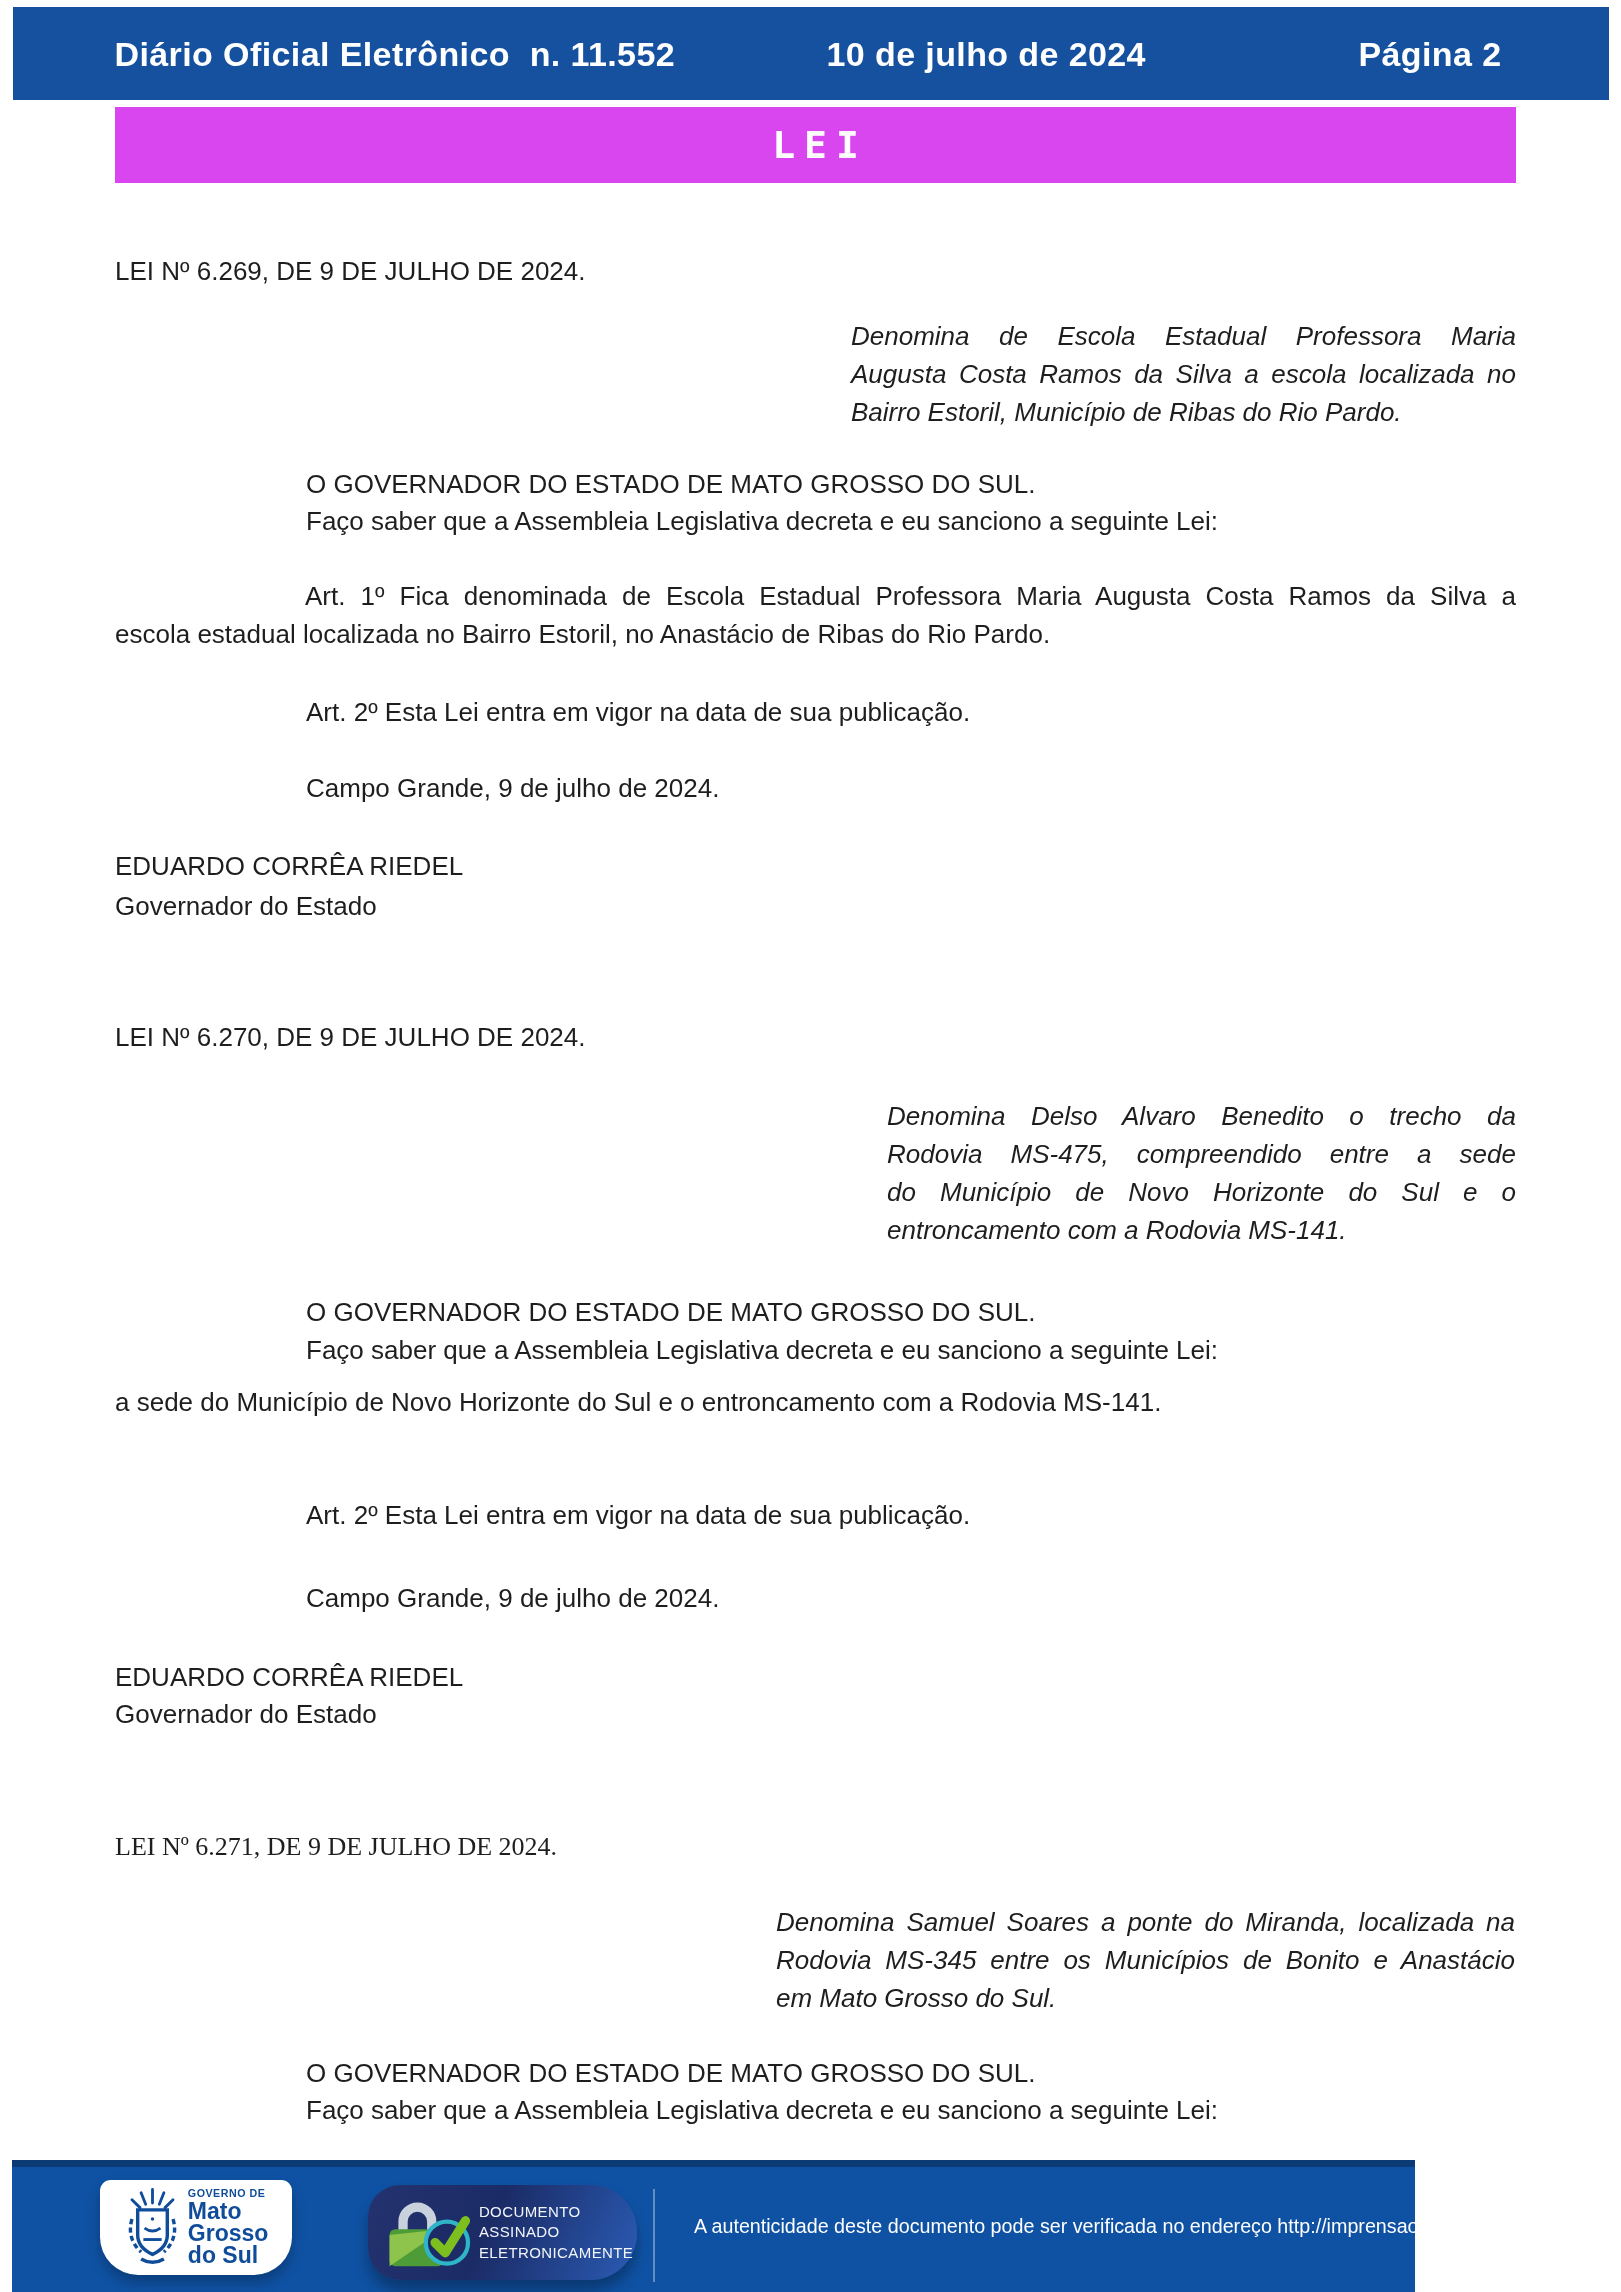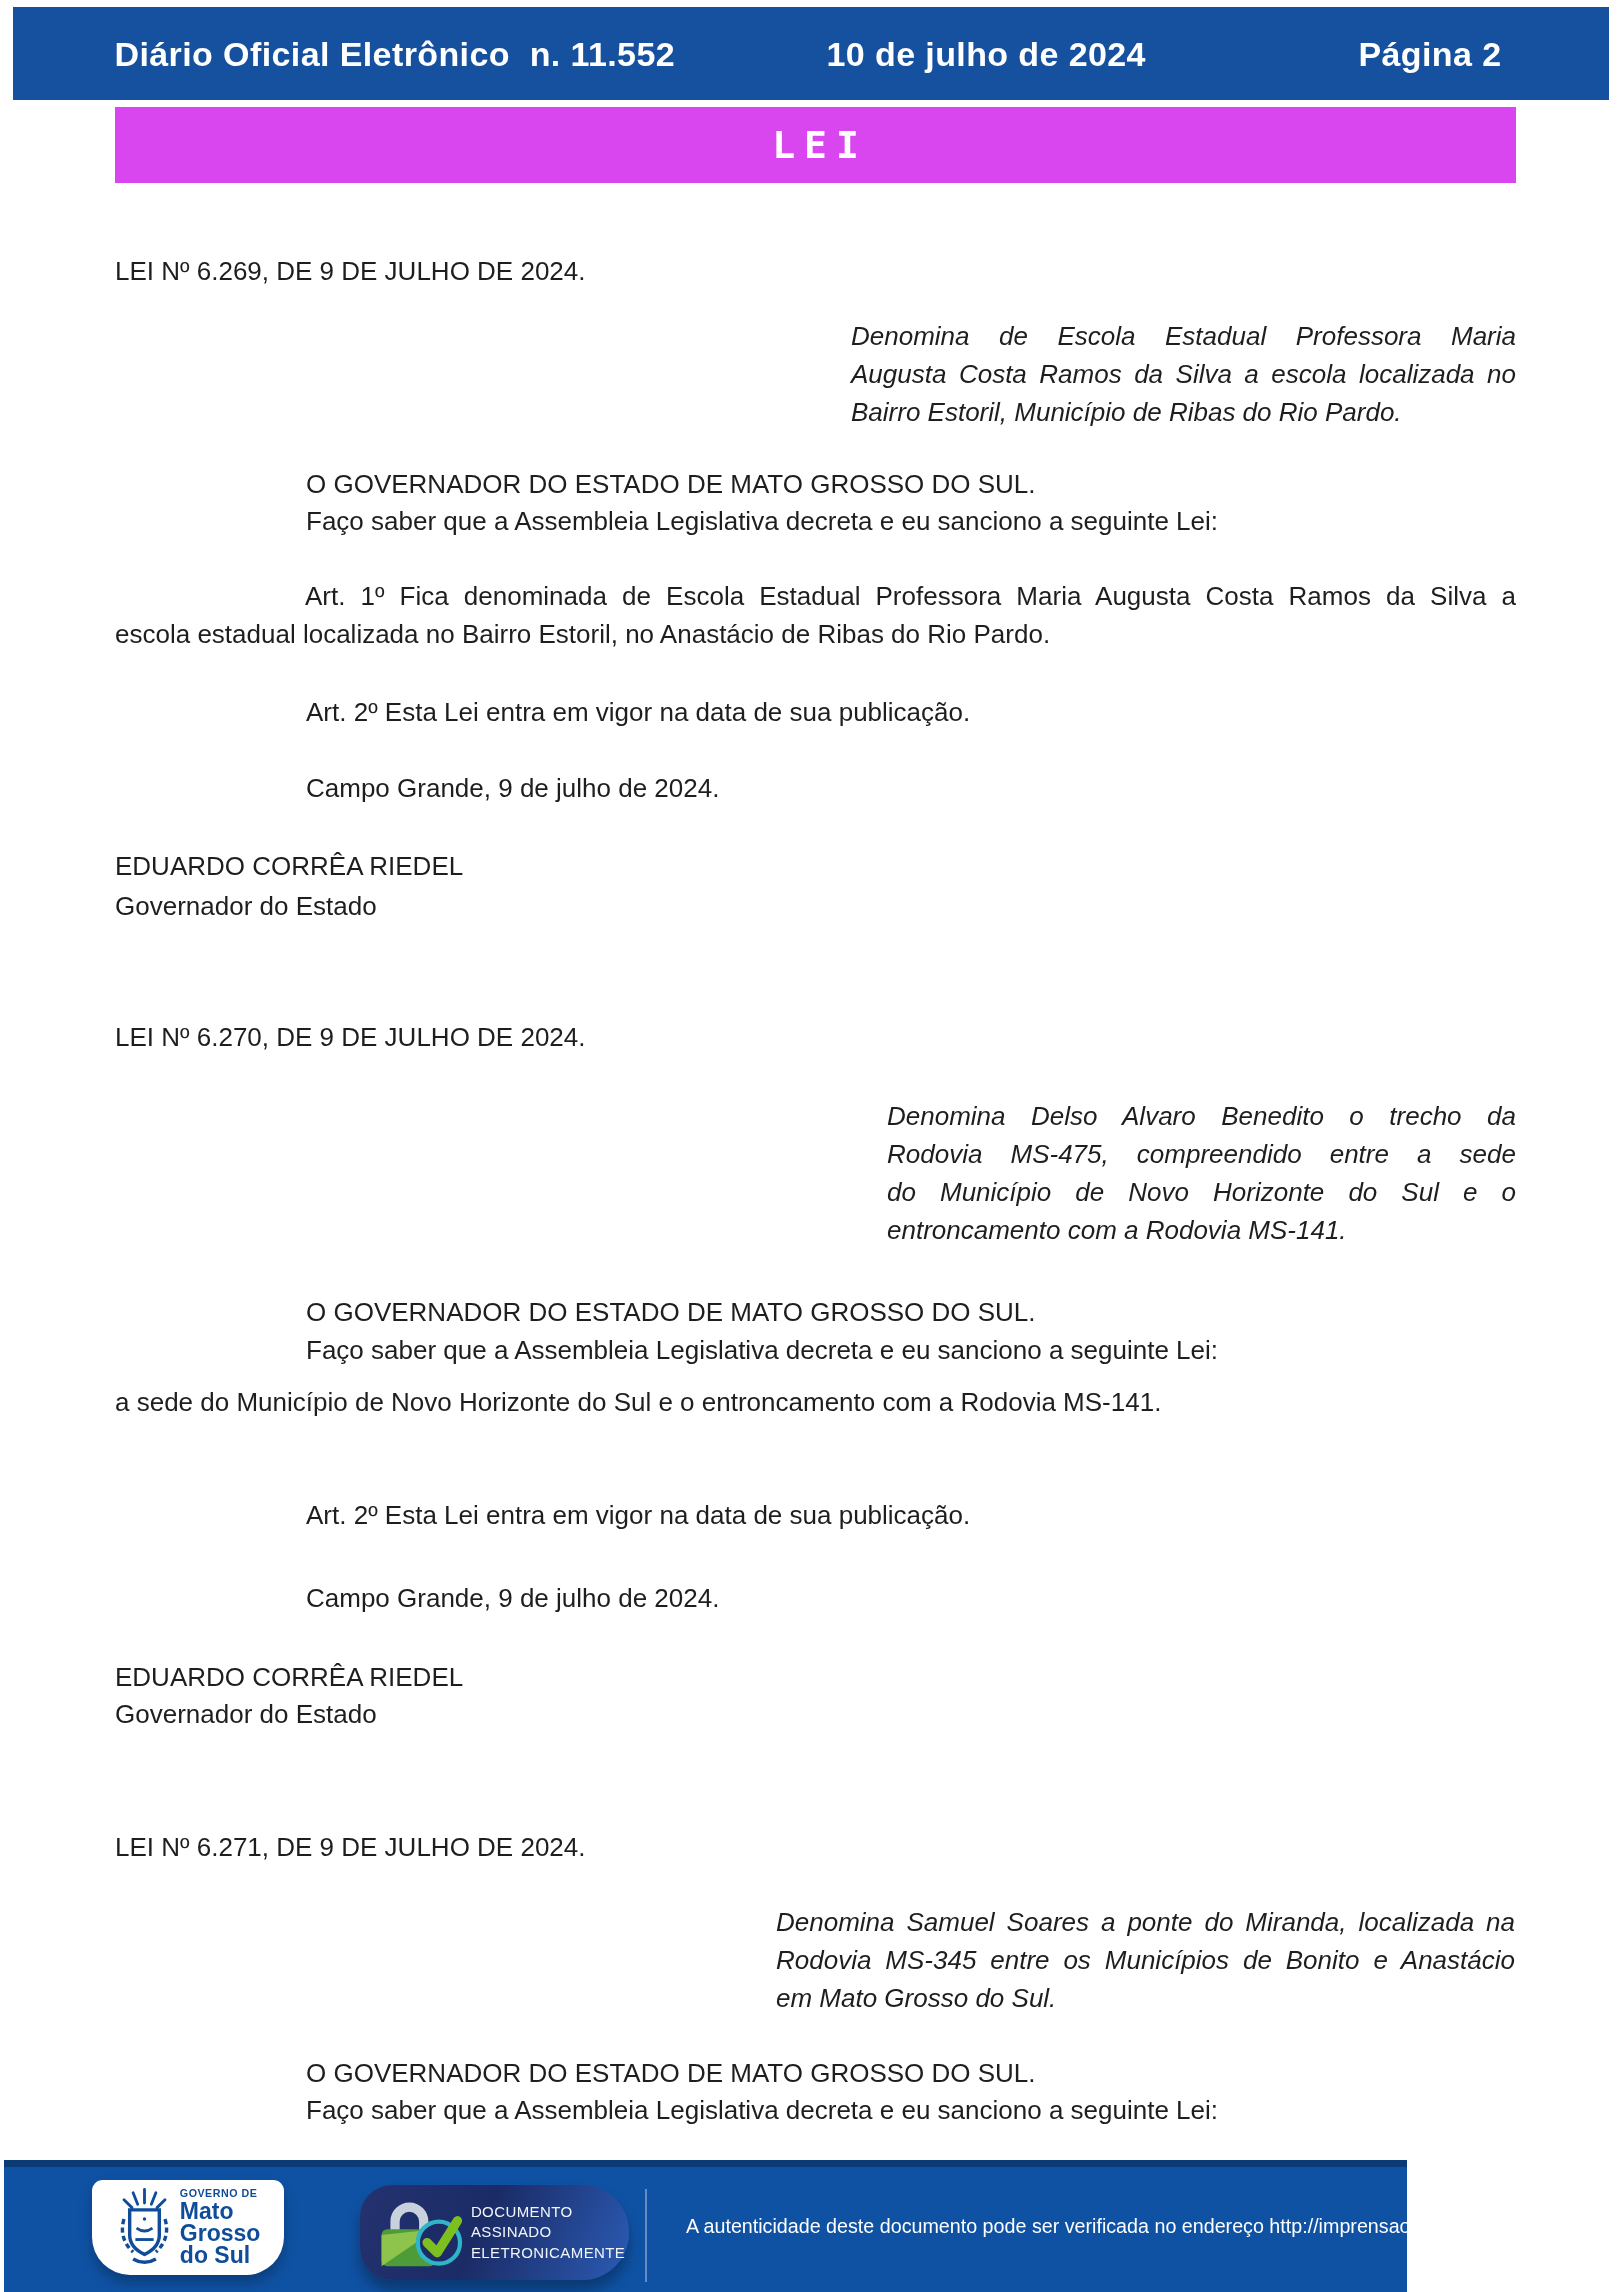--- a/index.html
+++ b/index.html
@@ -24,21 +24,21 @@
   .doc{position:absolute;left:0;top:0;width:1621px;height:2293px;font-size:26px;line-height:38px;}
   .block{position:absolute;white-space:normal;}
   .jline{text-align:justify;text-align-last:justify;}
   .lastline{text-align:left;}
   .ementa{font-style:italic;}
   .indent1{text-indent:190px;}
   .center{}
   .nowrap{white-space:nowrap;}
 
   
-  .footer{position:absolute;left:4px;top:2160px;width:1403px;height:133px;
+  .footer{position:absolute;left:12px;top:2160px;width:1403px;height:133px;
         background:#0F52A4;border-top:7.2px solid #0C3A74;box-sizing:border-box;}
   .gov-badge{position:absolute;left:88px;top:12.5px;width:192px;height:95px;background:#ffffff;
         border-radius:10.7px 10.7px 38px 38px;box-shadow:0 7.2px 12.5px rgba(0,0,0,0.25);
         display:flex;align-items:center;justify-content:center;gap:7.2px;box-sizing:border-box;padding:5.4px 7.2px;}
   .gov-text{display:flex;flex-direction:column;}
   .gov-small{font-size:10.7px;font-weight:bold;color:#0F4C9A;letter-spacing:0.5px;line-height:12.5px;}
   .gov-big{font-size:23px;font-weight:bold;color:#0F4C9A;line-height:22.4px;}
   .signed-badge{position:absolute;left:356px;top:18px;width:269px;height:95px;
         border-radius:32px 47px 47px 32px;
         background:linear-gradient(115deg,#24336F 0%,#1B2B66 45%,#2B5CB5 100%);
@@ -97,21 +97,21 @@
       <div class="block" style="left:115px;top:1383px;width:1401px;">
         <div class="lastline">a sede do Município de Novo Horizonte do Sul e o entroncamento com a Rodovia MS-141.</div>
       </div>
       <div class="block nowrap" style="left:306px;top:1496px;">Art. 2º Esta Lei entra em vigor na data de sua publicação.</div>
       <div class="block nowrap" style="left:306px;top:1579px;">Campo Grande, 9 de julho de 2024.</div>
       <div class="block center" style="left:115px;top:1658px;width:1401px;">EDUARDO CORRÊA RIEDEL</div>
       <div class="block center" style="left:115px;top:1695px;width:1401px;">Governador do Estado</div>
     </section>
 
     <section>
-      <div class="block nowrap" style="left:115px;top:1828px;">LEI Nº 6.271, DE 9 DE JULHO DE 2024.</div>
+      <div class="block nowrap" style="left:115px;top:1828px;font-family:Liberation Serif, serif;">LEI Nº 6.271, DE 9 DE JULHO DE 2024.</div>
       <div class="block ementa" style="left:776px;top:1903px;width:739px;">
         <div class="jline">Denomina Samuel Soares a ponte do Miranda, localizada na</div>
         <div class="jline">Rodovia MS-345 entre os Municípios de Bonito e Anastácio</div>
         <div class="lastline">em Mato Grosso do Sul.</div>
       </div>
       <div class="block nowrap" style="left:306px;top:2054px;">O GOVERNADOR DO ESTADO DE MATO GROSSO DO SUL.</div>
       <div class="block nowrap" style="left:306px;top:2091px;">Faço saber que a Assembleia Legislativa decreta e eu sanciono a seguinte Lei:</div>
     </section>
   </div>
 

